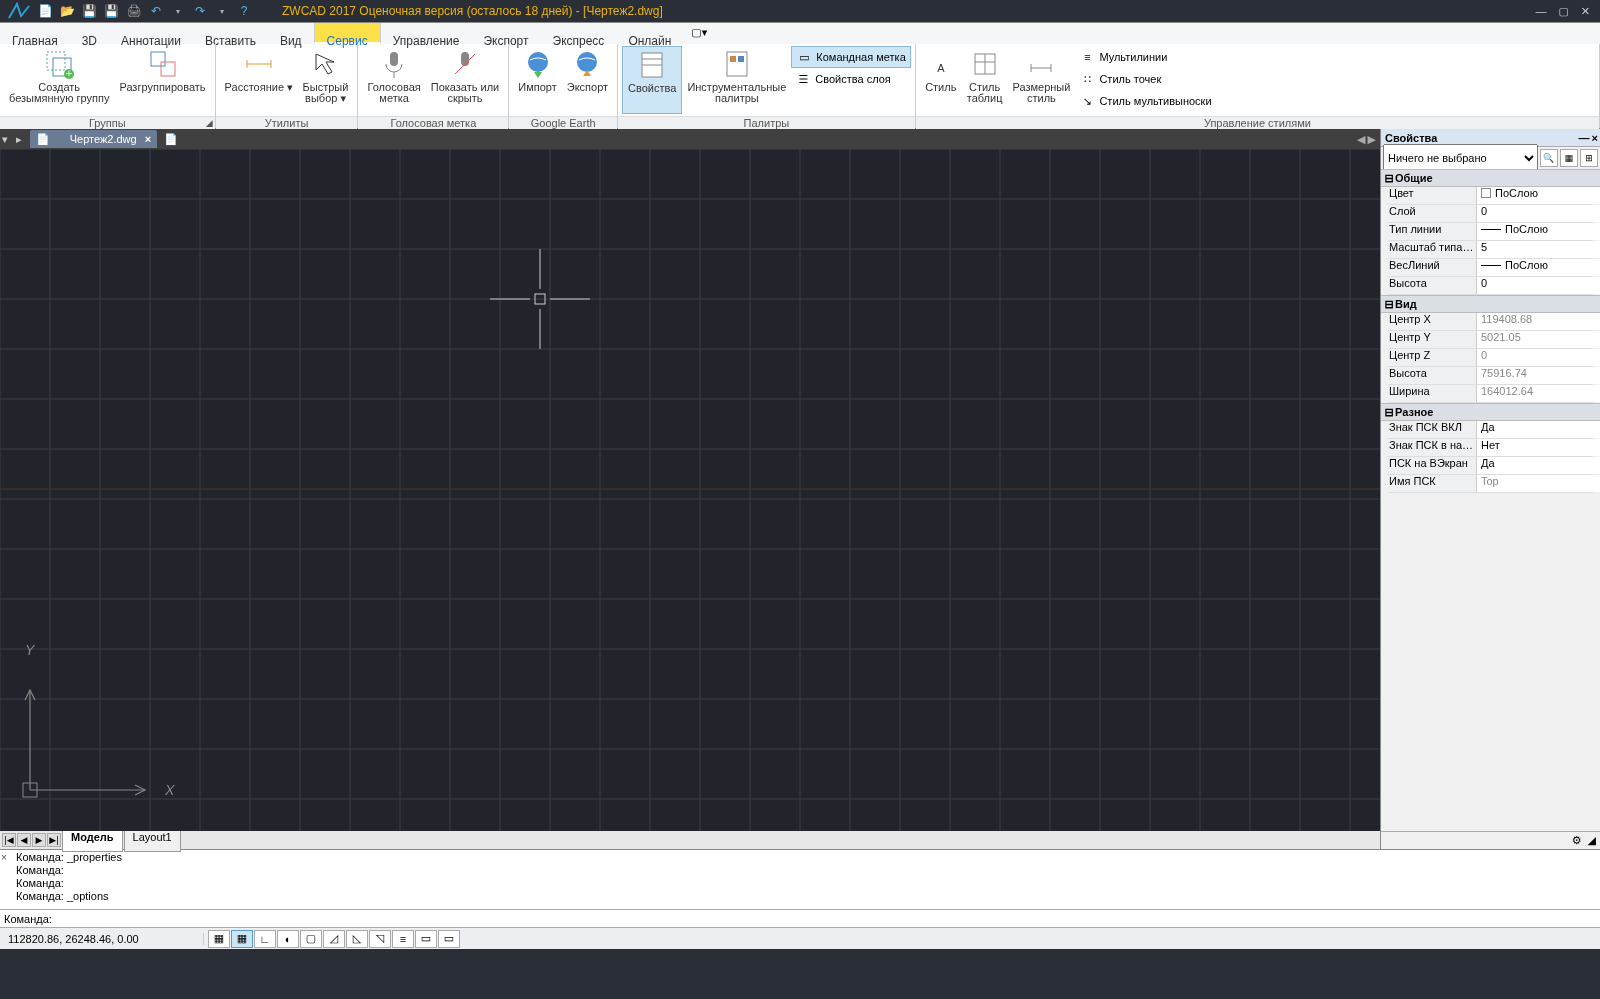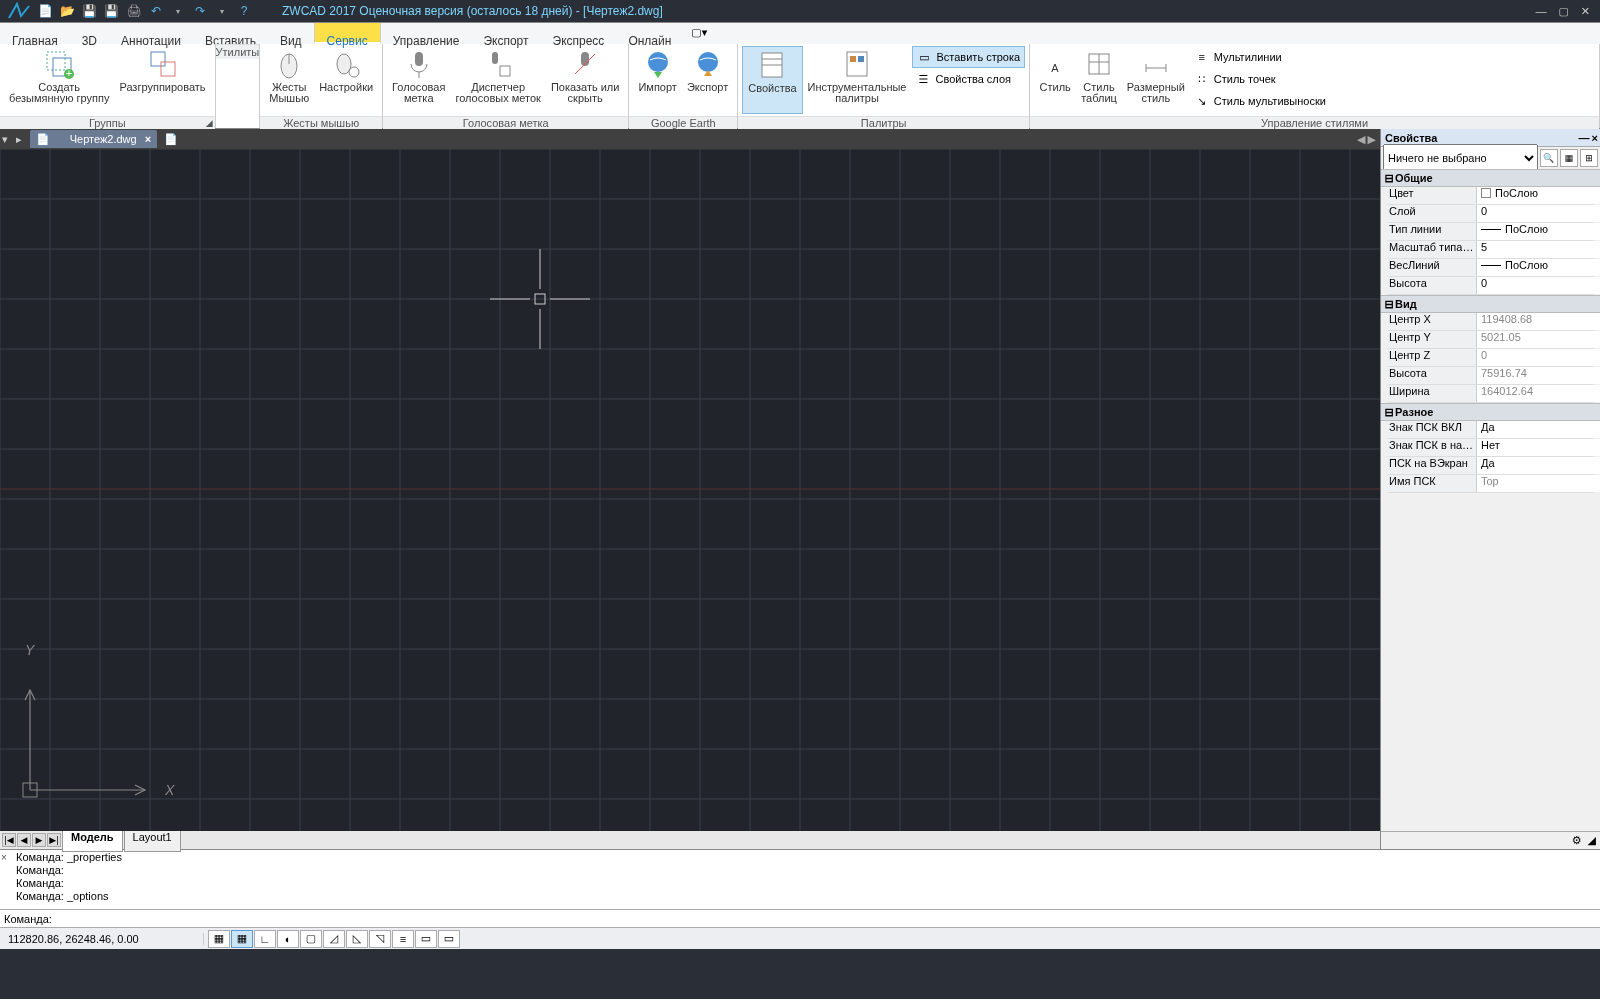--- a/index.html
+++ b/index.html
@@ -3,21 +3,21 @@
 <meta charset="utf-8">
 <style>
 * { margin: 0; padding: 0; box-sizing: border-box; font-family: "Segoe UI", Tahoma, sans-serif; font-size: 11px; }
 html, body { width: 1600px; height: 999px; overflow: hidden; background: #2a2e36; color: #000; }
 
 
 .titlebar { height: 22px; background: #2a2e36; display: flex; align-items: center; color: #ccc; padding: 0 4px; }
 .titlebar .logo { width: 30px; height: 20px; display: inline-flex; align-items: center; justify-content: center; }
 .titlebar .qat { display: flex; gap: 6px; margin-left: 4px; }
 .titlebar .qat span { width: 16px; height: 16px; display: inline-flex; align-items: center; justify-content: center; font-size: 12px; }
-.titlebar .title { margin-left: 30px; font-size: 12px; color: #7dd3fc; }
+.titlebar .title { margin-left: 30px; font-size: 12px; color: #eab308; }
 .titlebar .wincontrols { margin-left: auto; display: flex; gap: 12px; padding-right: 6px; font-size: 13px; }
 .titlebar .wincontrols span { cursor: default; }
 
 
 .ribbontabs { height: 22px; background: #f5f6f7; border-top: 1px solid #888; display: flex; align-items: stretch; }
 .ribbontabs .tab { padding: 11px 12px 0; font-size: 12px; color: #333; border-bottom: 2px solid transparent; }
 .ribbontabs .tab.active { color: #1a73c7; border-bottom-color: #fff; background: #fde047; border-left: 1px solid #ccc; border-right: 1px solid #ccc; }
 .ribbontabs .dropdown-toggle { padding: 3px 8px; }
 
 .ribbon { height: 85px; background: #fff; display: flex; border-bottom: 1px solid #888; }
@@ -165,78 +165,63 @@
         <div class="rlabel">Разгруппировать</div>
       </div>
     </div>
     <div class="panel-label">
         <span>Группы</span>
         <span class="launcher">◢</span>
       </div>
   </div>
 
   <div class="ribbon-panel">
+    <div class="buttons">
+      <div class="rbtn">
+        <div class="ricon">
+            <svg width="32" height="32">
+              <line x1="4" y1="16" x2="28" y2="16" stroke="#d93"></line>
+              <line x1="4" y1="12" x2="4" y2="20" stroke="#d93"></line>
+              <line x1="28" y1="12" x2="28" y2="20" stroke="#d93"></line>
+            </svg>
+          </div>
+        <div class="rlabel">Расстояние ▾</div>
+      </div>
+      <div class="rbtn">
+        <div class="ricon">
+            <svg width="32" height="32">
+              <polygon points="6,6 6,22 12,16 18,26 22,24 16,14 24,14" fill="#fff" stroke="#333"></polygon>
+            </svg>
+          </div>
+        <div class="rlabel">Быстрый
+выбор ▾</div>
+      </div>
+    </div>
     <div class="panel-label">
         <span>Утилиты</span>
       </div>
   </div>
 
-  <div class="ribbon-panel">
-    <div class="buttons">
-      <div class="rbtn">
-        <div class="ricon">
-            <svg width="32" height="32">
-              <ellipse cx="16" cy="18" rx="8" ry="12" fill="#eee" stroke="#888"></ellipse>
-              <line x1="16" y1="6" x2="16" y2="16" stroke="#888"></line>
-            </svg>
-          </div>
-        <div class="rlabel">Жесты
-Мышью</div>
-      </div>
-      <div class="rbtn">
-        <div class="ricon">
-            <svg width="32" height="32">
-              <ellipse cx="14" cy="16" rx="7" ry="10" fill="#eee" stroke="#888"></ellipse>
-              <circle cx="24" cy="24" r="5" fill="none" stroke="#888"></circle>
-            </svg>
-          </div>
-        <div class="rlabel">Настройки</div>
-      </div>
-    </div>
-    <div class="panel-label">
-        <span>Жесты мышью</span>
-      </div>
-  </div>
 
   <div class="ribbon-panel">
     <div class="buttons">
       <div class="rbtn">
         <div class="ricon">
             <svg width="32" height="32">
               <rect x="12" y="4" width="8" height="14" rx="4" fill="#888"></rect>
               <path d="M8 16 a8 8 0 0 0 16 0" fill="none" stroke="#888"></path>
               <line x1="16" y1="24" x2="16" y2="30" stroke="#888"></line>
             </svg>
           </div>
         <div class="rlabel">Голосовая
 метка</div>
       </div>
       <div class="rbtn">
         <div class="ricon">
             <svg width="32" height="32">
-              <rect x="10" y="4" width="6" height="12" rx="3" fill="#888"></rect>
-              <rect x="18" y="18" width="10" height="10" fill="none" stroke="#888"></rect>
-            </svg>
-          </div>
-        <div class="rlabel">Диспетчер
-голосовых меток</div>
-      </div>
-      <div class="rbtn">
-        <div class="ricon">
-            <svg width="32" height="32">
               <rect x="12" y="4" width="8" height="14" rx="4" fill="#888"></rect>
               <line x1="6" y1="26" x2="26" y2="6" stroke="#d55"></line>
             </svg>
           </div>
         <div class="rlabel">Показать или
 скрыть</div>
       </div>
     </div>
     <div class="panel-label">
         <span>Голосовая метка</span>
@@ -290,21 +275,21 @@
               <rect x="9" y="8" width="6" height="6" fill="#c84"></rect>
               <rect x="17" y="8" width="6" height="6" fill="#58b"></rect>
             </svg>
           </div>
         <div class="rlabel">Инструментальные
 палитры</div>
       </div>
       <div class="vstack">
         <div class="rbtn-small highlighted">
           <span class="ricon-s">▭</span>
-          <span>Вставить строка</span>
+          <span>Командная метка</span>
         </div>
         <div class="rbtn-small">
           <span class="ricon-s">☰</span>
           <span>Свойства слоя</span>
         </div>
       </div>
     </div>
     <div class="panel-label">
         <span>Палитры</span>
       </div>

